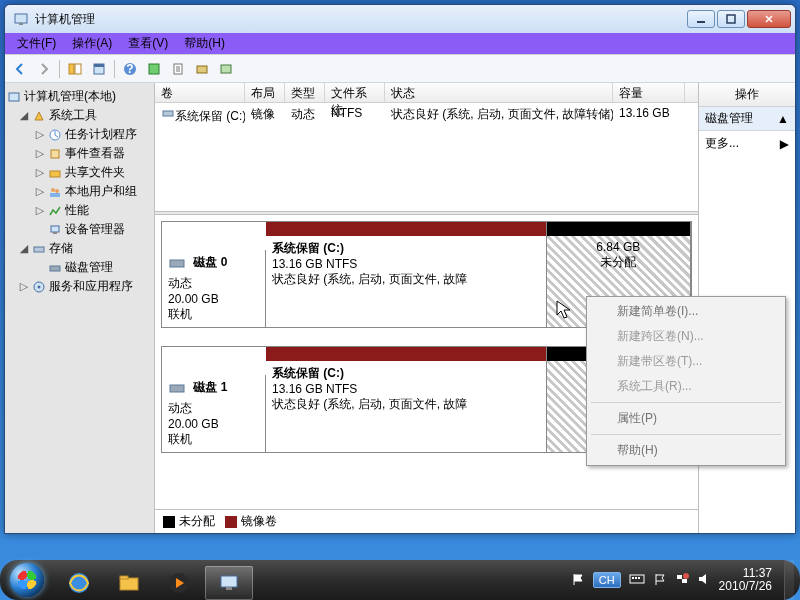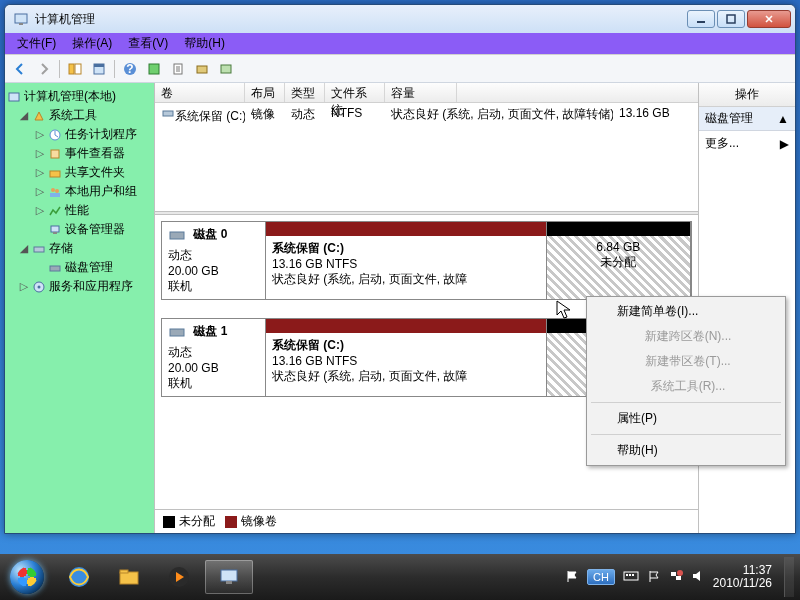--- a/index.html
+++ b/index.html
@@ -18,41 +18,41 @@
 .menubar { height: 22px; background: #8b5cf6; display: flex; align-items: center; padding: 0 4px; border-bottom: 1px solid #d0d0d0; }
 .menubar span { padding: 2px 8px; cursor: default; }
 
 .toolbar { height: 28px; background: #f4f6f9; display: flex; align-items: center; padding: 2px 4px; gap: 2px; border-bottom: 1px solid #cfd6e0; }
 .tb-btn { width: 22px; height: 22px; display: flex; align-items: center; justify-content: center; border: 1px solid transparent; }
 .tb-sep { width: 1px; height: 18px; background: #c0c0c0; margin: 0 2px; }
 
 .body-row { flex: 1; display: flex; min-height: 0; }
 
 
-.tree-pane { width: 150px; border-right: 1px solid #c0c0c0; background: #86efac; padding: 4px 2px; overflow: hidden; }
+.tree-pane { width: 150px; border-right: 1px solid #c0c0c0; background: #e5e5e5; padding: 4px 2px; overflow: hidden; }
 .tree-item { display: flex; align-items: center; gap: 3px; padding: 1px 0 1px 0; white-space: nowrap; }
 .tree-item .tw { display: inline-block; text-align: center; color: #555; font-size: 11px; width: 10px; }
 .tree-icon { width: 14px; height: 14px; display: inline-flex; align-items: center; justify-content: center; }
 .indent1 { padding-left: 12px; }
 .indent2 { padding-left: 28px; }
 
 
 .mid-pane { flex: 1; display: flex; flex-direction: column; border-right: 1px solid #c0c0c0; min-width: 0; }
 .vol-header { height: 20px; background: linear-gradient(#fdfdfd,#ececec); border-bottom: 1px solid #d0d0d0; display: flex; }
 .vol-header .col { border-right: 1px solid #d6d6d6; padding: 2px 6px; }
 .vol-row { display: flex; padding: 2px 0; }
 .vol-row .col { padding: 1px 6px; white-space: nowrap; overflow: hidden; }
 .vol-list { height: 128px; overflow-x: auto; overflow-y: hidden; }
 .vol-list-inner { min-width: 560px; }
 
 .splitter { height: 4px; background: #e8e8e8; border-top: 1px solid #c0c0c0; border-bottom: 1px solid #c0c0c0; }
 
 .disk-area { flex: 1; overflow: auto; background: #fff; }
 .disk-row { display: flex; margin: 6px 6px 18px 6px; border: 1px solid #888; }
-.disk-lbl { width: 104px; border-right: 1px solid #888; padding: 4px 6px; background: #fff; }
+.disk-lbl { width: 104px; border-right: 1px solid #888; padding: 4px 6px; background: #fff; margin-top: 28px; }
 .disk-lbl .ic { display: inline-block; vertical-align: top; margin-right: 4px; }
 .disk-parts { flex: 1; display: flex; flex-direction: column; }
 .disk-top { height: 14px; display: flex; }
 .disk-top .seg { border-right: 1px solid #888; }
 .disk-top .seg.mir { background: #8b1a1a; }
 .disk-top .seg.un { background: #000; }
 .disk-body { flex: 1; display: flex; }
 .part { border-right: 1px solid #888; padding: 4px 6px; background: #fff; font-size: 11px; white-space: nowrap; overflow: hidden; }
 .part.un { background: repeating-linear-gradient(45deg,#fff,#fff 3px,#c8c8c8 3px,#c8c8c8 6px); text-align: center; }
 .part b { font-weight: bold; font-size: 12px; }
@@ -61,28 +61,28 @@
 .legend .sw { width: 12px; height: 12px; display: inline-block; margin-right: 4px; vertical-align: middle; }
 
 
 .act-pane { width: 96px; background: #fff; }
 .act-hdr { background: linear-gradient(#fdfdfd,#ececec); border-bottom: 1px solid #d0d0d0; padding: 3px 6px; font-weight: normal; text-align: center; }
 .act-sec { background: #e6eef9; padding: 3px 6px; border-bottom: 1px solid #d0d6e0; display: flex; justify-content: space-between; align-items: center; }
 .act-item { padding: 4px 6px; display: flex; justify-content: space-between; align-items: center; }
 
 
 .ctx { position: absolute; top: 296px; left: 586px; width: 200px; background: #f2f2f2; border: 1px solid #9a9a9a; box-shadow: 2px 2px 4px rgba(0,0,0,0.3); padding: 2px; z-index: 50; }
-.ctx .itm { padding: 4px 24px 4px 28px; color: #000000; }
-.ctx .itm.dis { color: #9a9a9a; text-align: center; }
+.ctx .itm { padding: 4px 24px 4px 28px; color: #737373; }
+.ctx .itm.dis { color: #9a9a9a; }
 .ctx .sep { height: 1px; background: #d0d0d0; margin: 3px 2px; }
 
 .cursor { position: absolute; top: 300px; left: 556px; z-index: 60; pointer-events: none; }
 
 
-.taskbar { position: absolute; left: 0; right: 0; bottom: 0; height: 46px; background: linear-gradient(to bottom, #4c4c4c 0%, #2c2c2c 50%, #1a1a1a 100%); display: flex; align-items: center; }
+.taskbar { position: absolute; left: 0; right: 0; bottom: 0; height: 40px; background: linear-gradient(to bottom, #4c4c4c 0%, #2c2c2c 50%, #1a1a1a 100%); display: flex; align-items: flex-end; border-radius: 18px; }
 .start { width: 54px; height: 40px; display: flex; align-items: center; justify-content: center; }
 .orb { width: 34px; height: 34px; border-radius: 50%; background: radial-gradient(circle at 30% 30%, #bfe6ff, #2a7fd4 45%, #08335e 80%); box-shadow: 0 0 6px rgba(120,200,255,0.8); position: relative; }
 .orb::after { content:""; position:absolute; inset:7px; background:
  radial-gradient(circle at 25% 25%, #e33 0 5px, transparent 5px),
  radial-gradient(circle at 75% 25%, #3c3 0 5px, transparent 5px),
  radial-gradient(circle at 25% 75%, #39f 0 5px, transparent 5px),
  radial-gradient(circle at 75% 75%, #fc3 0 5px, transparent 5px); border-radius:50%; }
 .task-ico { width: 48px; height: 34px; margin: 0 1px; display: flex; align-items: center; justify-content: center; border-radius: 2px; }
 .task-ico.active { background: linear-gradient(to bottom, rgba(255,255,255,0.25), rgba(255,255,255,0.05)); box-shadow: inset 0 0 0 1px rgba(255,255,255,0.3); }
 .tray { margin-left: auto; display: flex; align-items: center; gap: 8px; padding-right: 6px; color: #fff; }
@@ -292,20 +292,21 @@
     </div>
 
     <div class="mid-pane">
       <div class="vol-list">
         <div class="vol-list-inner">
           <div class="vol-header">
             <div class="col c1">卷</div>
             <div class="col c2">布局</div>
             <div class="col c3">类型</div>
             <div class="col c4">文件系统</div>
+            <div class="col c5">状态</div>
             <div class="col c6">容量</div>
           </div>
           <div class="vol-row">
             <div class="col c1"><span class="tree-icon">
                   <svg width="14" height="14">
                     <rect x="2" y="5" width="10" height="5" fill="#b7c9da" stroke="#5a7a9a"></rect>
                   </svg>
                 </span><span>系统保留 (C:)</span></div>
             <div class="col c2">镜像</div>
             <div class="col c3">动态</div>
@@ -458,17 +459,17 @@
     <span><svg width="14" height="14">
           <rect x="2" y="3" width="5" height="4" fill="#fff"></rect>
           <rect x="7" y="7" width="5" height="4" fill="#fff"></rect>
           <circle cx="11" cy="4" r="3" fill="#d9534f"></circle>
         </svg></span>
     <span><svg width="14" height="14">
           <path d="M2 5h3l4-3v10l-4-3H2z" fill="#fff"></path>
         </svg></span>
     <div class="clock">
       <div>11:37</div>
-      <div>2010/11/26</div>
+      <div>2010/7/26</div>
     </div>
     <div class="showdesk"></div>
   </div>
 </div>
 
 </body></html>

